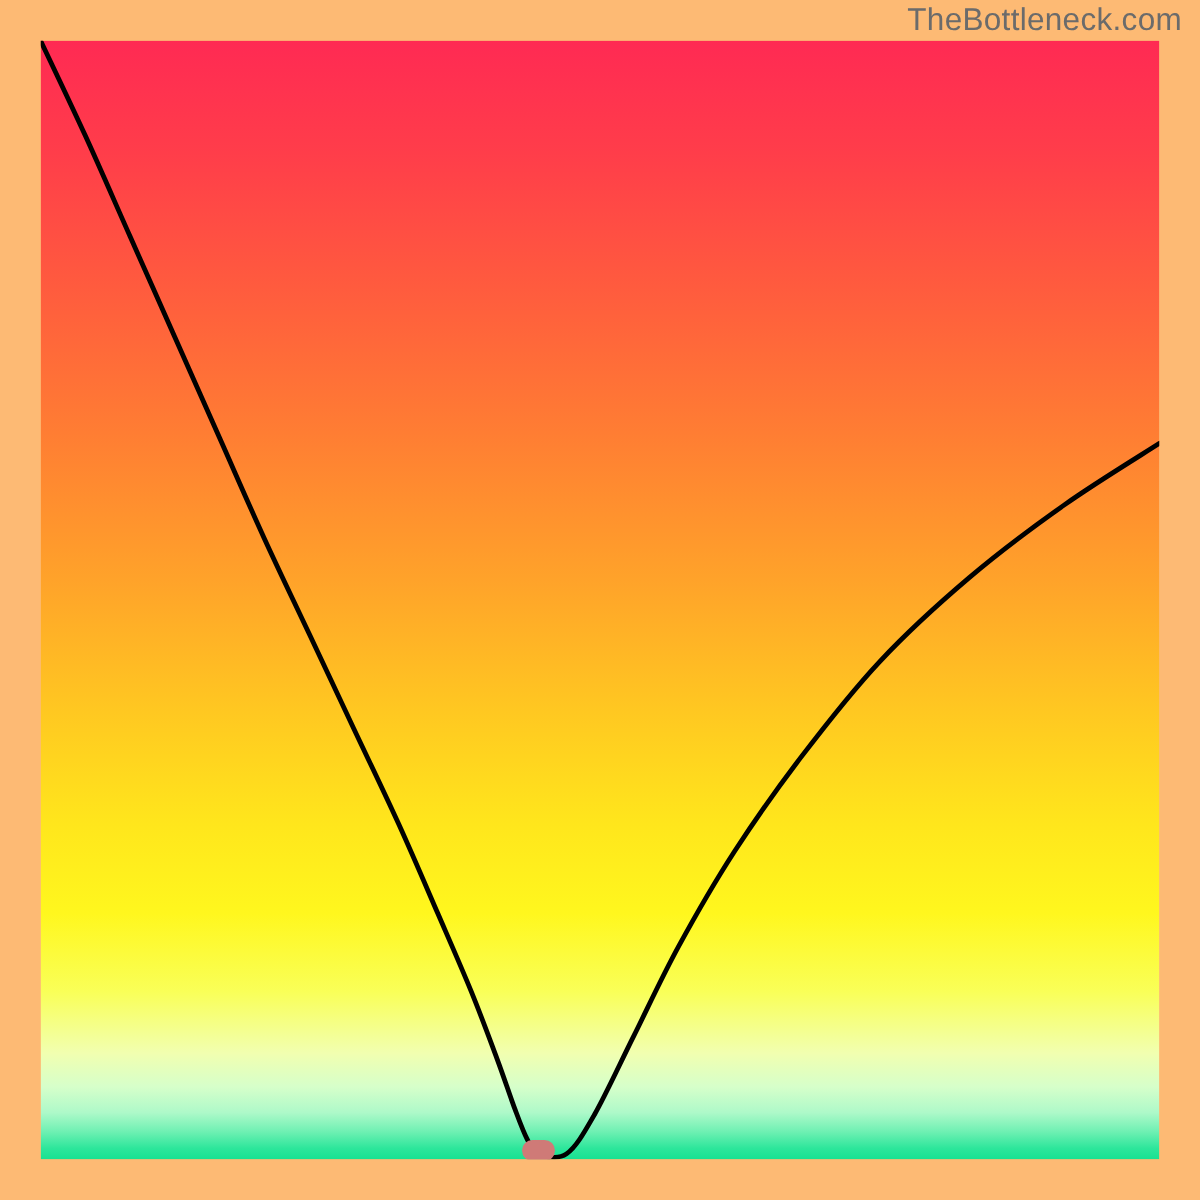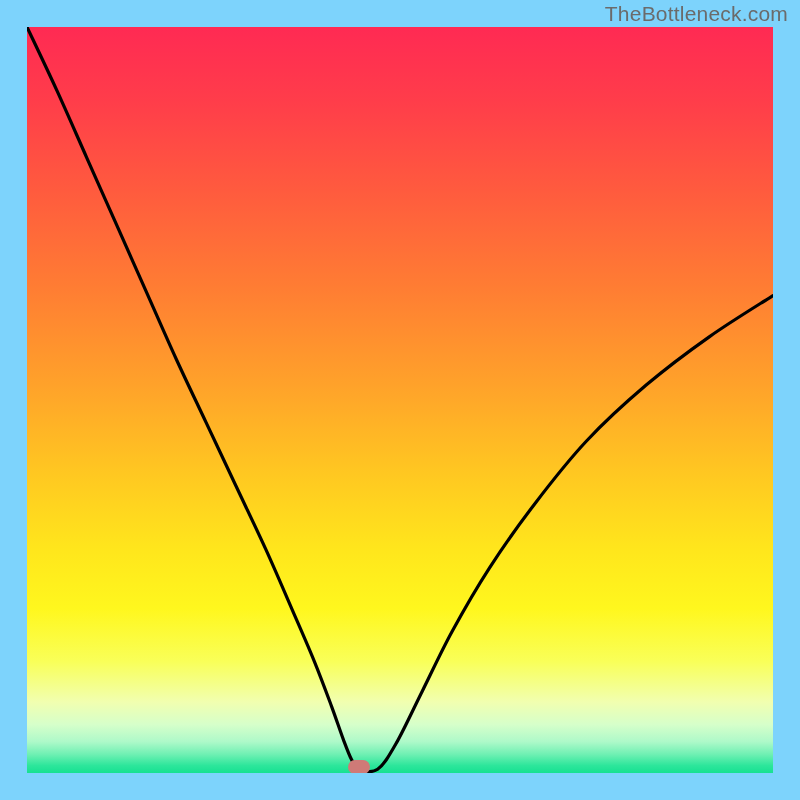--- a/index.html
+++ b/index.html
@@ -8,21 +8,21 @@
     width: 800px;
     height: 800px;
     background: #000;
     overflow: hidden;
     font-family: Arial, Helvetica, sans-serif;
   }
   .outer {
     position: relative;
     width: 800px;
     height: 800px;
-    background: #7dd3fc;
+    background: #fdba74;
   }
   .watermark {
     position: absolute;
     top: 2px;
     right: 12px;
     color: #6b6b6b;
     font-size: 21px;
     font-weight: 500;
     letter-spacing: 0.2px;
     font-family: Arial, Helvetica, sans-serif;

